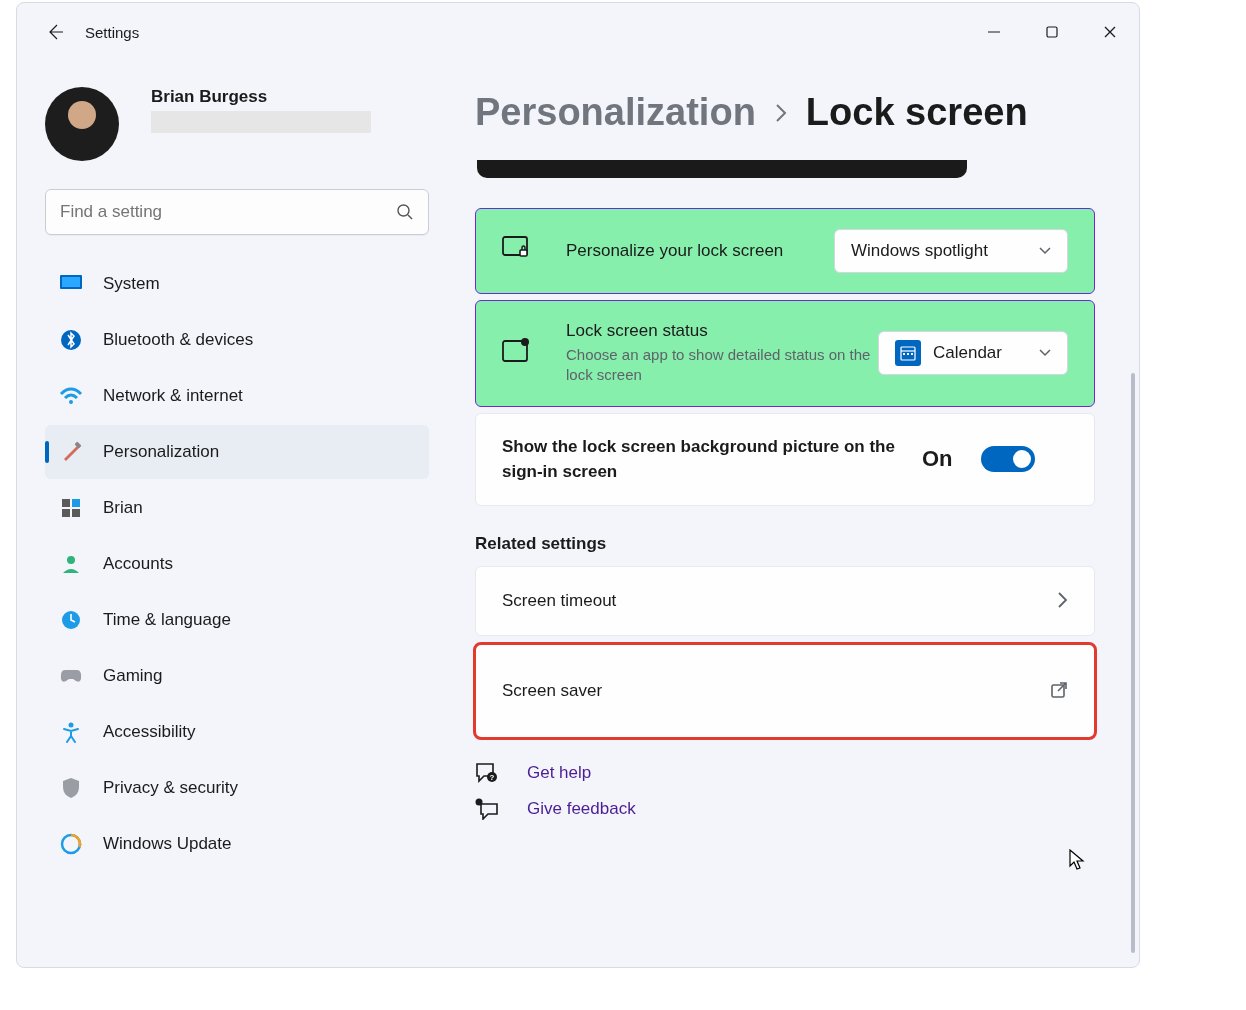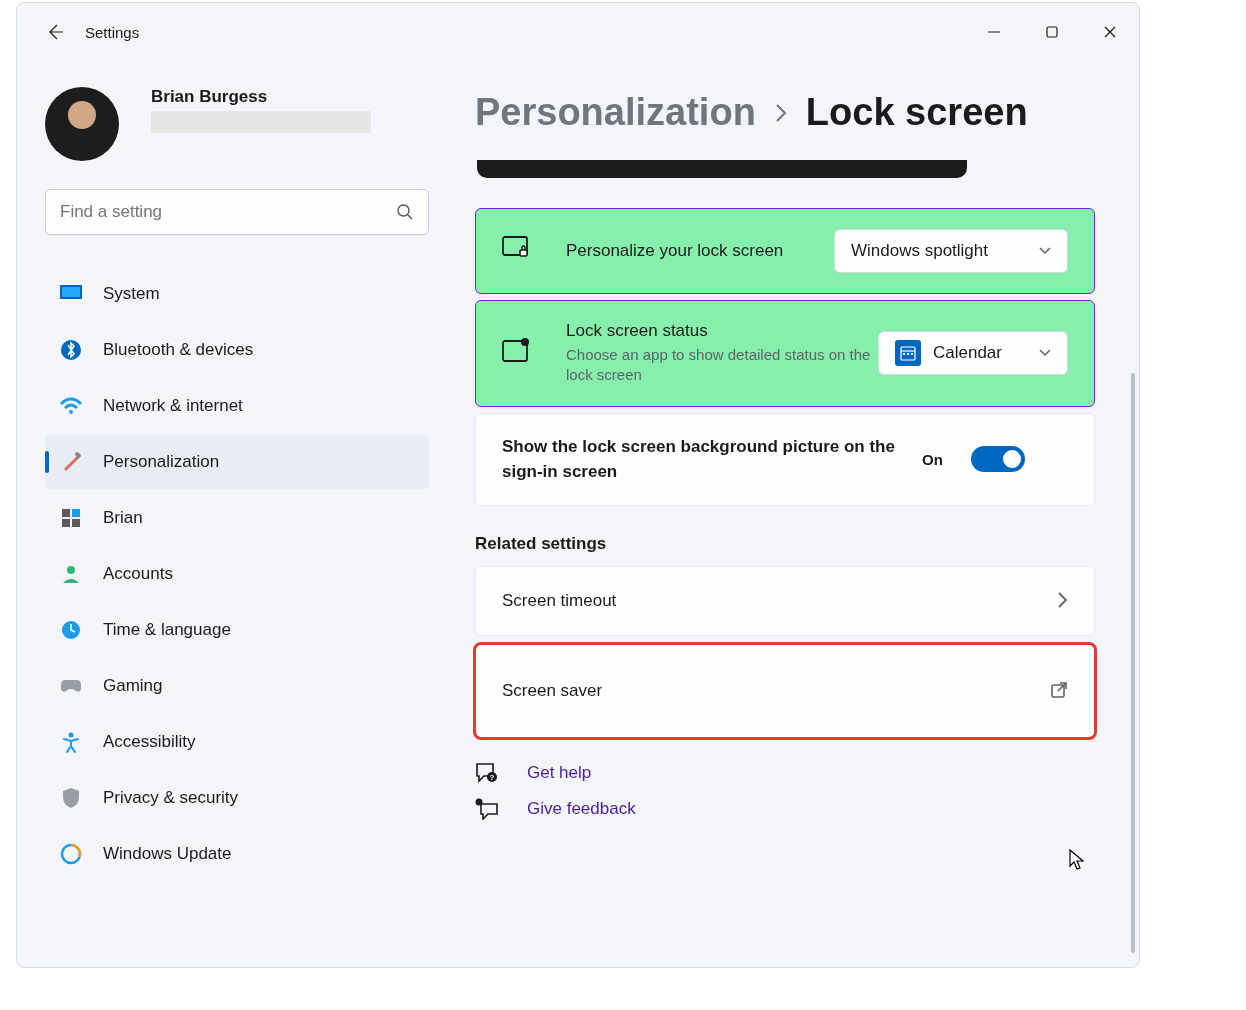--- a/index.html
+++ b/index.html
@@ -99,21 +99,21 @@
 
   .search {
     position: relative;
     height: 46px;
     border: 1px solid #c9cdd6;
     background: #fdfdfe;
     border-radius: 6px;
     display: flex;
     align-items: center;
     padding: 0 14px;
-    margin-bottom: 30px;
+    margin-bottom: 20px;
     box-shadow: 0 1px 0 rgba(0,0,0,.04);
   }
   .search input {
     flex: 1;
     border: none;
     outline: none;
     background: transparent;
     font-size: 17px;
     color: #555;
   }
@@ -247,21 +247,21 @@
     margin-bottom: 28px;
     font-weight: bold;
   }
   .toggle-row .tlabel {
     font-size: 17px;
     max-width: 420px;
     line-height: 1.5;
     flex: 1;
   }
   .toggle-row .tstate {
-    font-size: 15px;
+    font-size: 22px;
     margin-right: 28px;
   }
   .toggle {
     width: 54px; height: 26px;
     border-radius: 14px;
     background: #0067c0;
     position: relative;
   }
   .toggle::after {
     content: "";

